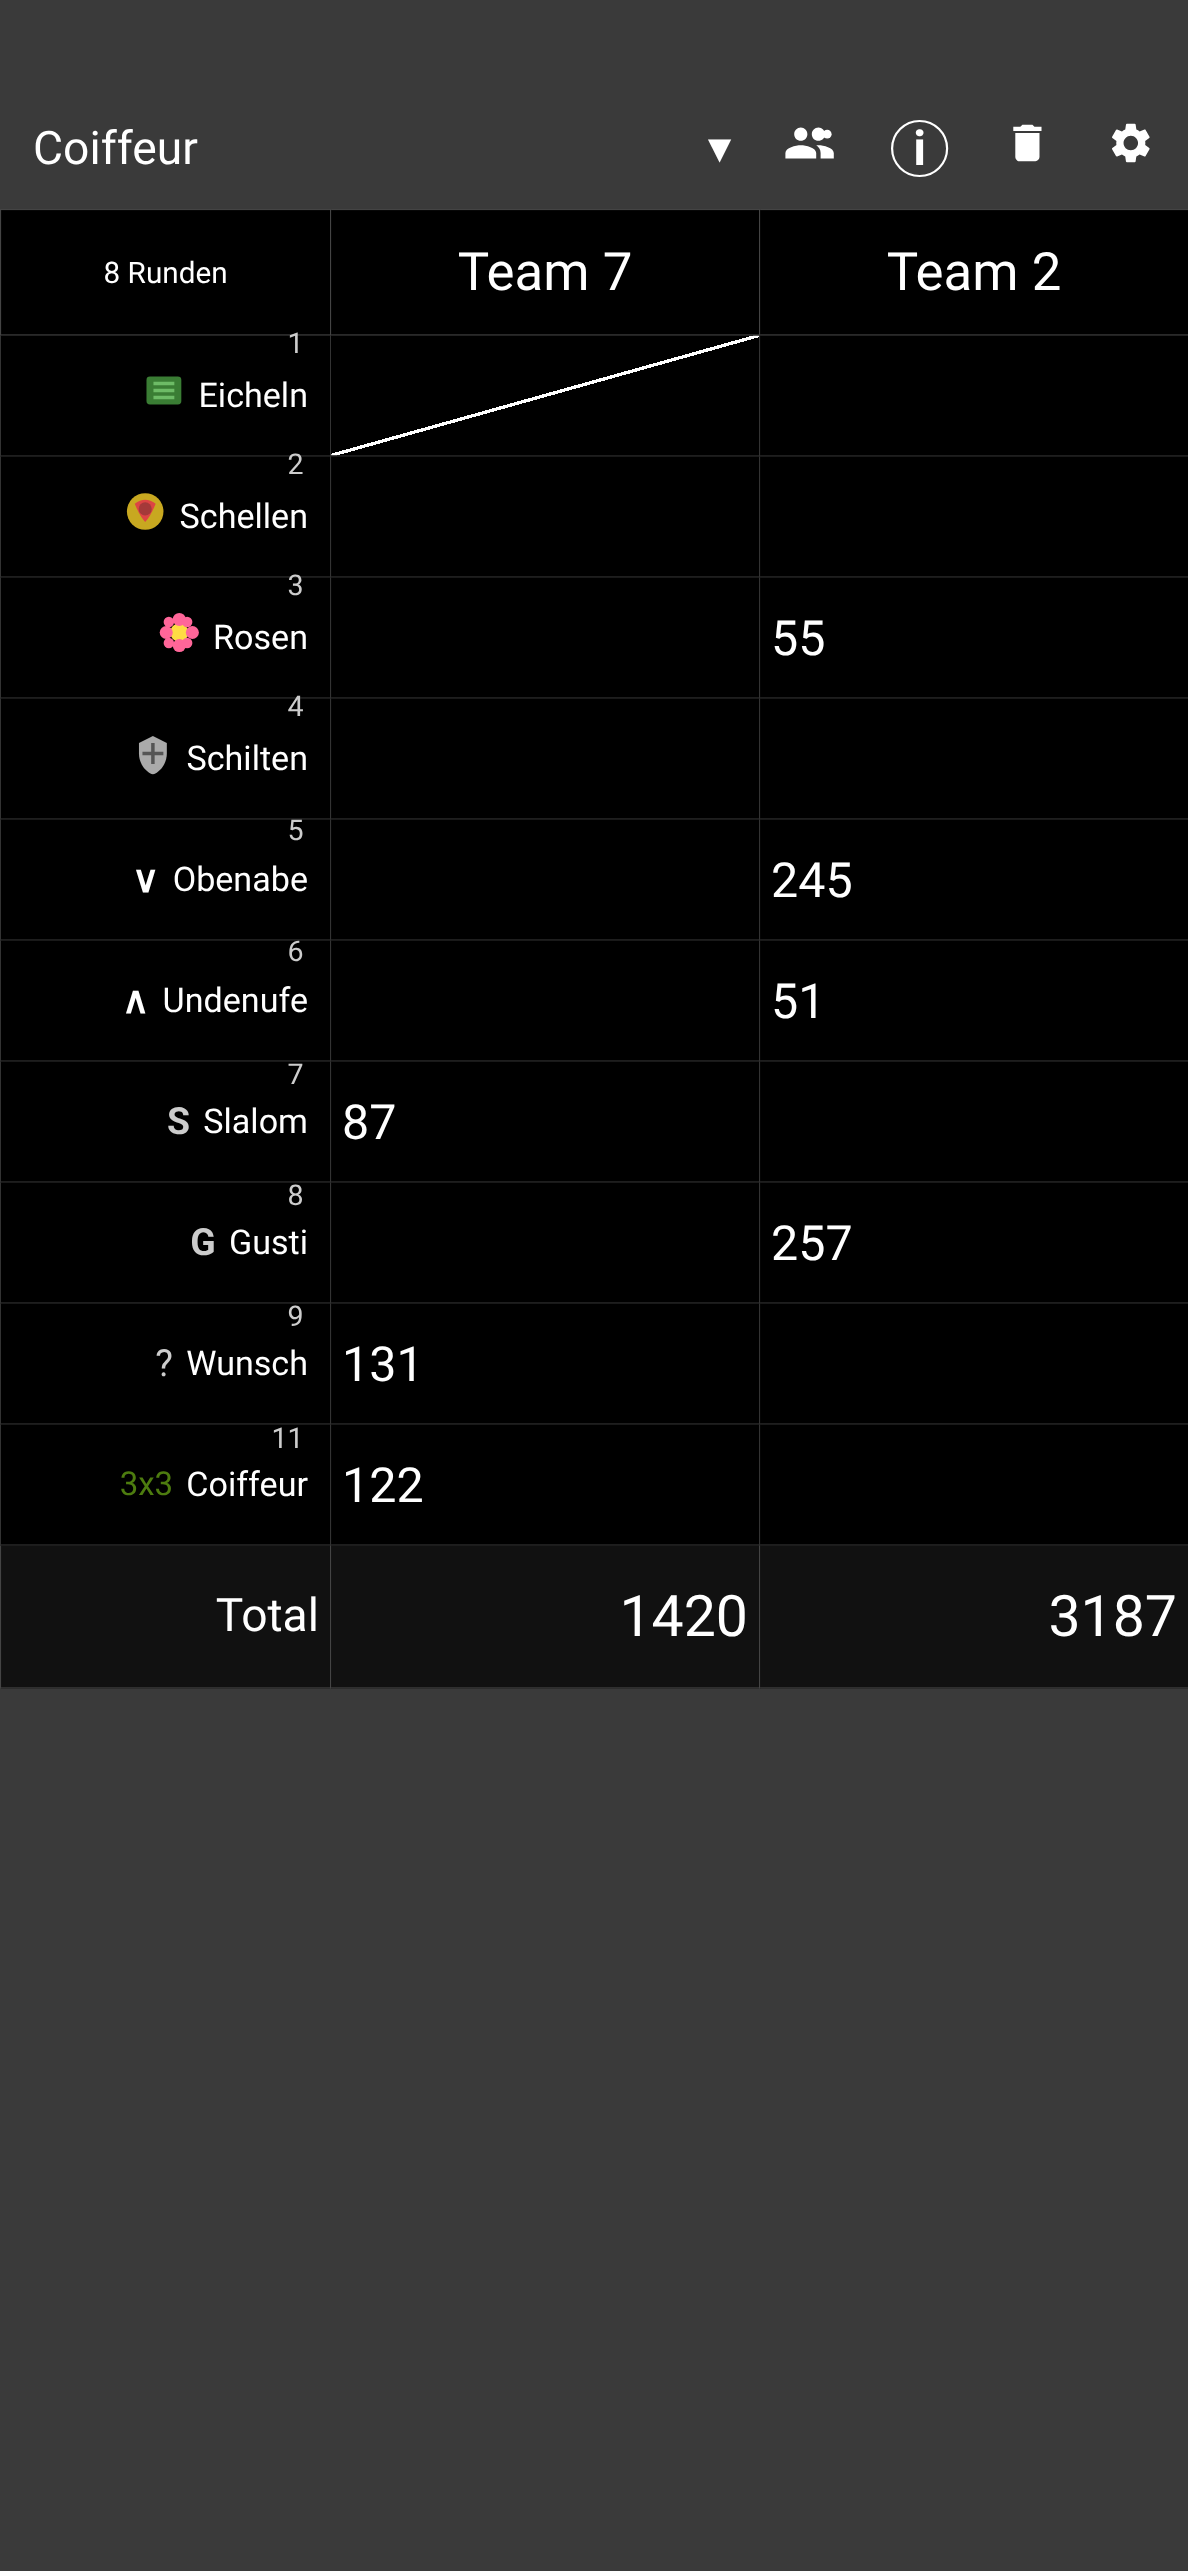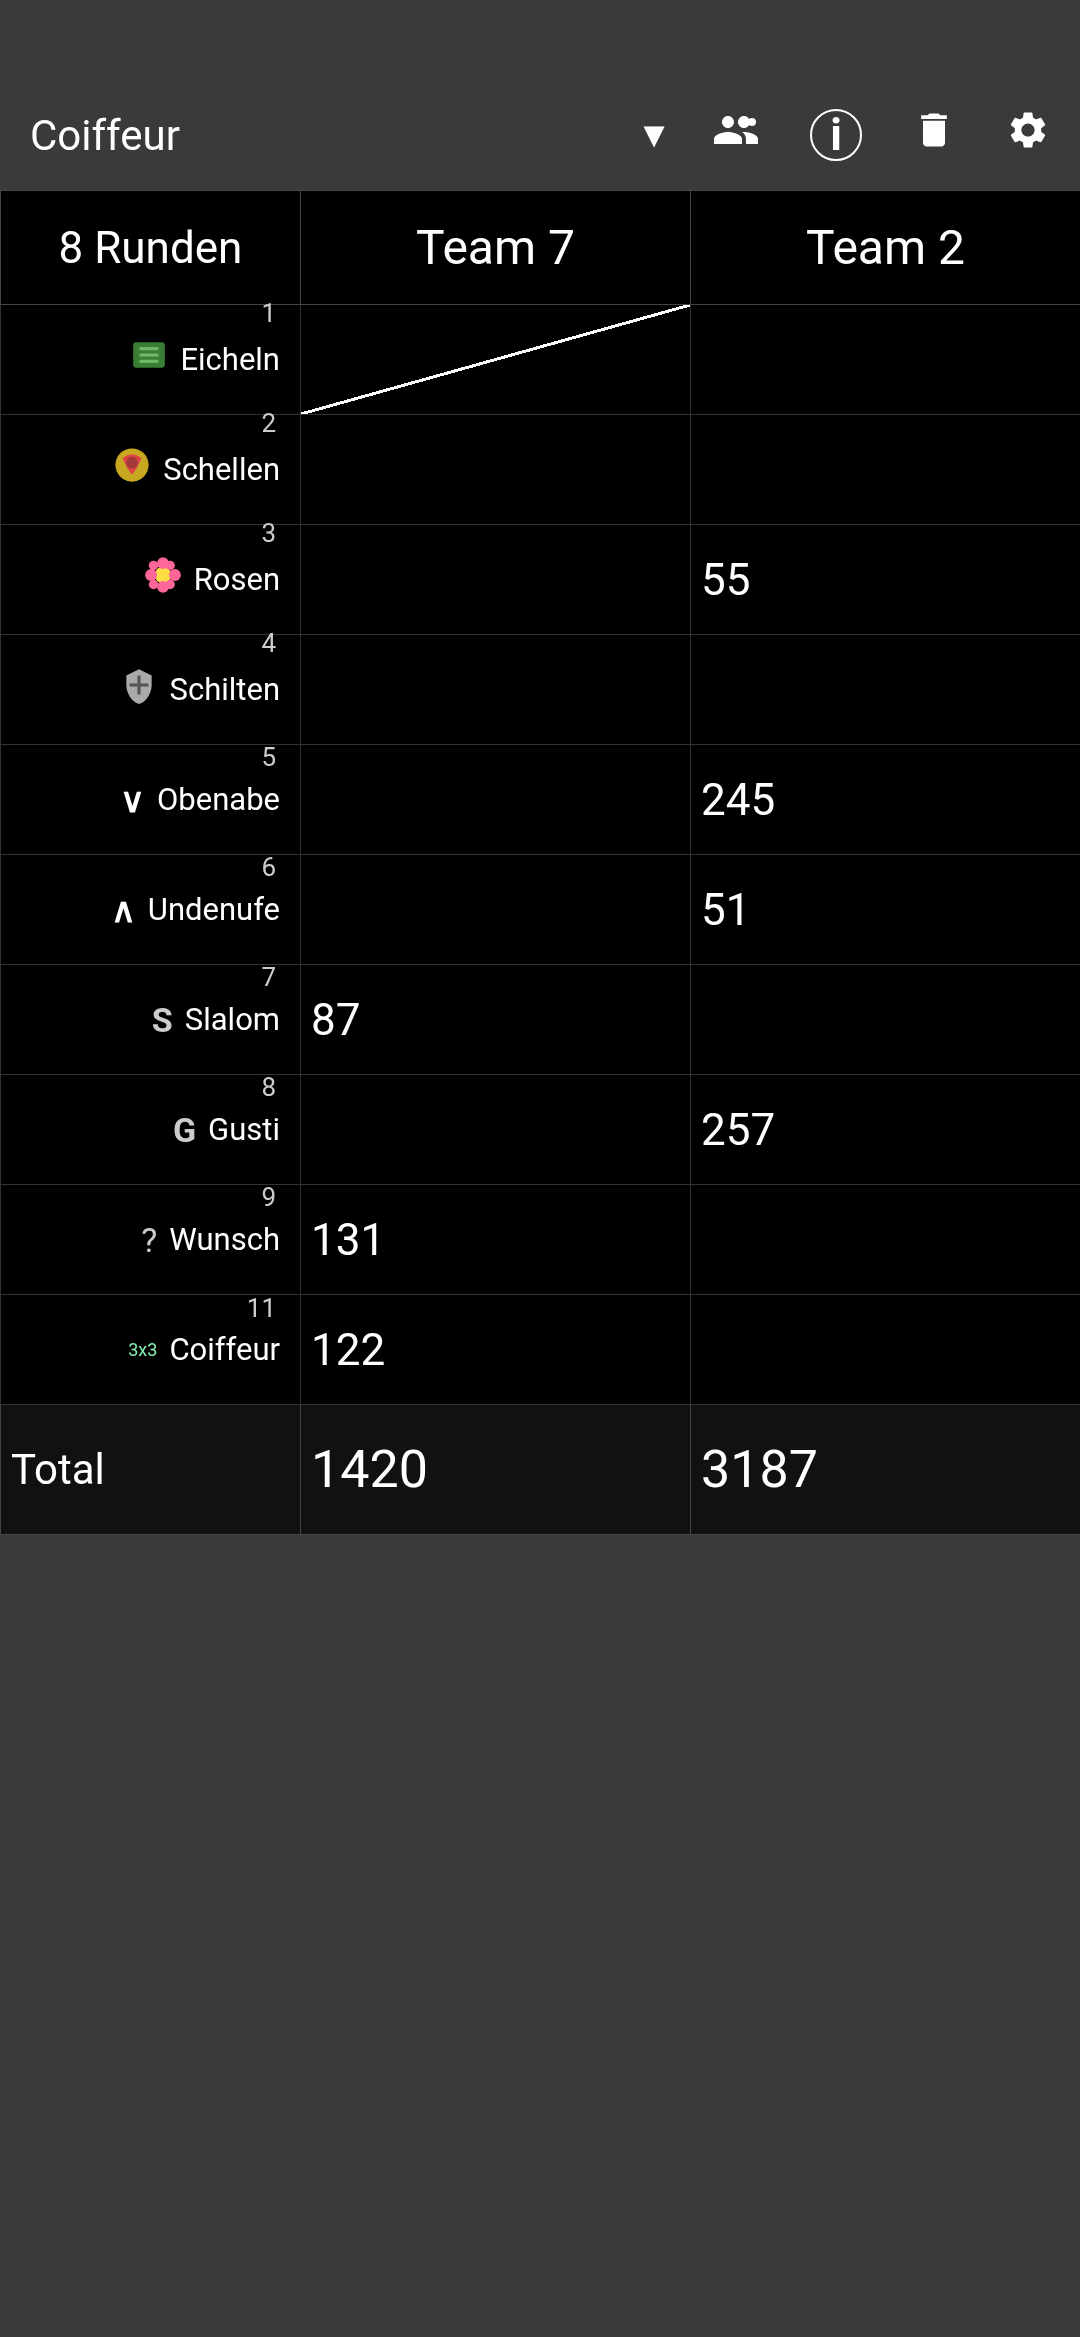--- a/index.html
+++ b/index.html
@@ -71,21 +71,21 @@
       background-color: #000000;
       color: #ffffff;
       font-size: 48px;
       font-weight: 400;
       text-align: center;
       padding: 28px 10px;
       border: 1px solid #444444;
     }
 
     .header-row th:first-child {
-      font-size: 44px;
+      font-size: 27px;
     }
 
     .data-row td {
       background-color: #000000;
       color: #ffffff;
       font-size: 44px;
       text-align: left;
       padding: 20px 10px;
       border: 1px solid #333333;
       height: 110px;
@@ -150,21 +150,21 @@
         #ffffff calc(50% + 1.5px),
         transparent calc(50% + 1.5px)
       );
     }
 
     .total-row td {
       background-color: #111111;
       color: #ffffff;
       font-size: 52px;
       font-weight: 400;
-      text-align: left;
+      text-align: right;
       padding: 28px 10px;
       border: 1px solid #444444;
       height: 130px;
     }
 
     .total-row td:first-child {
       font-size: 42px;
     }
 
     
@@ -337,21 +337,21 @@
               <span class="row-text">Wunsch</span>
             </div>
           </td>
           <td class="col-team">131</td>
           <td class="col-team"></td>
         </tr>
         <tr class="data-row">
           <td class="col-label">
             <div class="row-label">
               <span class="row-number">11</span>
-              <span class="row-icon" style="font-size:18px; color:#86efac;">3x3</span>
+              <span class="row-icon" style="font-size:30px; color:#4d7c0f;">3x3</span>
               <span class="row-text">Coiffeur</span>
             </div>
           </td>
           <td class="col-team">122</td>
           <td class="col-team"></td>
         </tr>
         <tr class="total-row">
           <td>Total</td>
           <td>1420</td>
           <td>3187</td>

